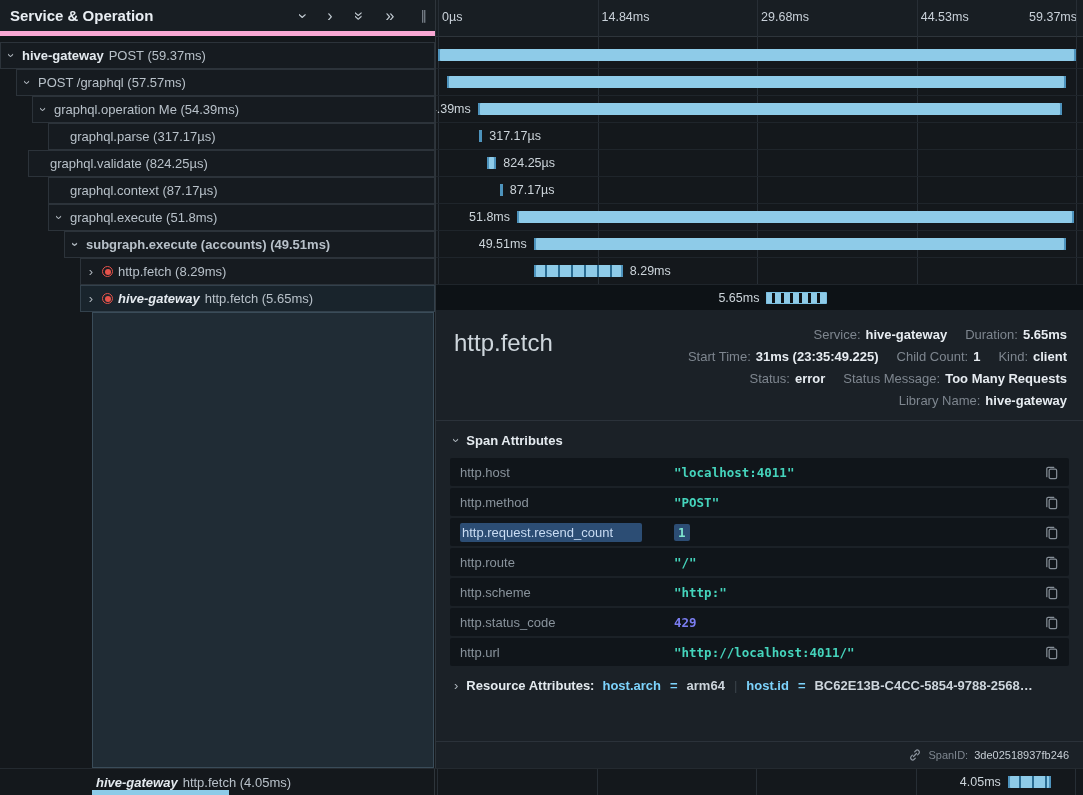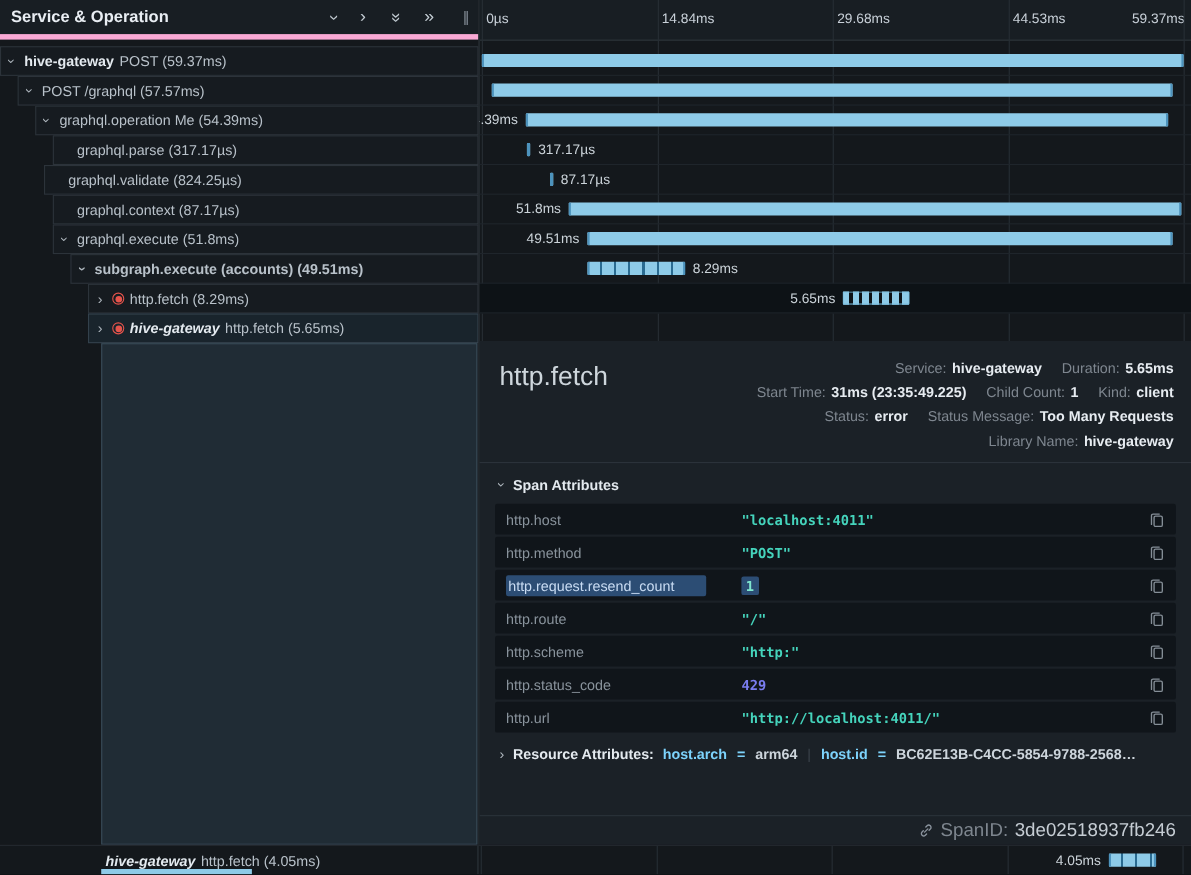--- a/index.html
+++ b/index.html
@@ -71,21 +71,21 @@
   .copy-btn{margin-left:auto;display:flex;cursor:pointer;opacity:.85;}
   .resource-row{display:flex;align-items:center;gap:8px;padding:10px 16px 8px 18px;font-size:13px;
                 cursor:pointer;white-space:nowrap;overflow:hidden;}
   .res-header{color:#e4eaef;font-weight:700;}
   .res-items{display:flex;align-items:center;gap:9px;color:#7e868f;overflow:hidden;}
   .res-key,.res-eq{color:#7dd3fc;font-weight:bold;}
   .res-val{color:#cdd5dc;font-weight:600;}
   .res-sep{color:#3a424b;}
   .spanid-row{position:absolute;left:0;right:0;bottom:0;height:26px;border-top:1px solid #2b323a;
               display:flex;align-items:center;justify-content:flex-end;gap:6px;padding-right:14px;
-              color:#7e868f;font-size:17px;background:#1b2127;}
+              color:#7e868f;font-size:11px;background:#1b2127;}
   .spanid-value{color:#c6cdd4;}
   .link-icon{display:flex;}
 
   
   .bottom-row{position:absolute;left:0;right:0;bottom:0;height:27px;z-index:7;background:#14181c;
               border-top:1px solid #242a30;display:flex;box-sizing:border-box;cursor:pointer;}
   .br-left{width:435px;flex:none;display:flex;align-items:center;gap:5px;padding-left:96px;
            box-sizing:border-box;border-right:1px solid #2e353b;white-space:nowrap;overflow:hidden;}
   .br-right{position:relative;flex:1;overflow:hidden;}
   .partial-bar{position:absolute;left:92px;bottom:0;width:137px;height:5px;background:#8ecbe8;z-index:8;}
@@ -126,21 +126,21 @@
             <span class="lbl">graphql.operation Me (54.39ms)</span>
           </div>
         </div>
         <div class="tree-row">
           <div class="row-box" style="margin-left: 48px;">
             <span class="tw-spacer"></span>
             <span class="lbl">graphql.parse (317.17µs)</span>
           </div>
         </div>
         <div class="tree-row">
-          <div class="row-box" style="margin-left: 40px;">
+          <div class="row-box" style="margin-left: 28px;">
             <span class="tw-spacer"></span>
             <span class="lbl">graphql.validate (824.25µs)</span>
           </div>
         </div>
         <div class="tree-row">
           <div class="row-box" style="margin-left: 48px;">
             <span class="tw-spacer"></span>
             <span class="lbl">graphql.context (87.17µs)</span>
           </div>
         </div>
@@ -191,20 +191,24 @@
         <div class="tl-row">
           <div class="bar " style="left: 11.1375px; width: 618.878px;"></div>
         </div>
         <div class="tl-row">
           <div class="bar " style="left: 41.775px; width: 584.692px;"></div>
           <span class="bar-label" style="left: 34.775px; transform: translateX(-100%);">54.39ms</span>
         </div>
         <div class="tl-row">
           <div class="bar " style="left: 42.85px; width: 3.40775px;"></div>
           <span class="bar-label" style="left: 53.2578px;">317.17µs</span>
+        </div>
+        <div class="tl-row">
+          <div class="bar " style="left: 51.45px; width: 8.858px;"></div>
+          <span class="bar-label" style="left: 67.308px;">824.25µs</span>
         </div>
         <div class="tl-row">
           <div class="bar " style="left: 64.35px; width: 2.5px;"></div>
           <span class="bar-label" style="left: 73.85px;">87.17µs</span>
         </div>
         <div class="tl-row">
           <div class="bar " style="left: 81.0125px; width: 556.85px;"></div>
           <span class="bar-label" style="left: 74.0125px; transform: translateX(-100%);">51.8ms</span>
         </div>
         <div class="tl-row">

